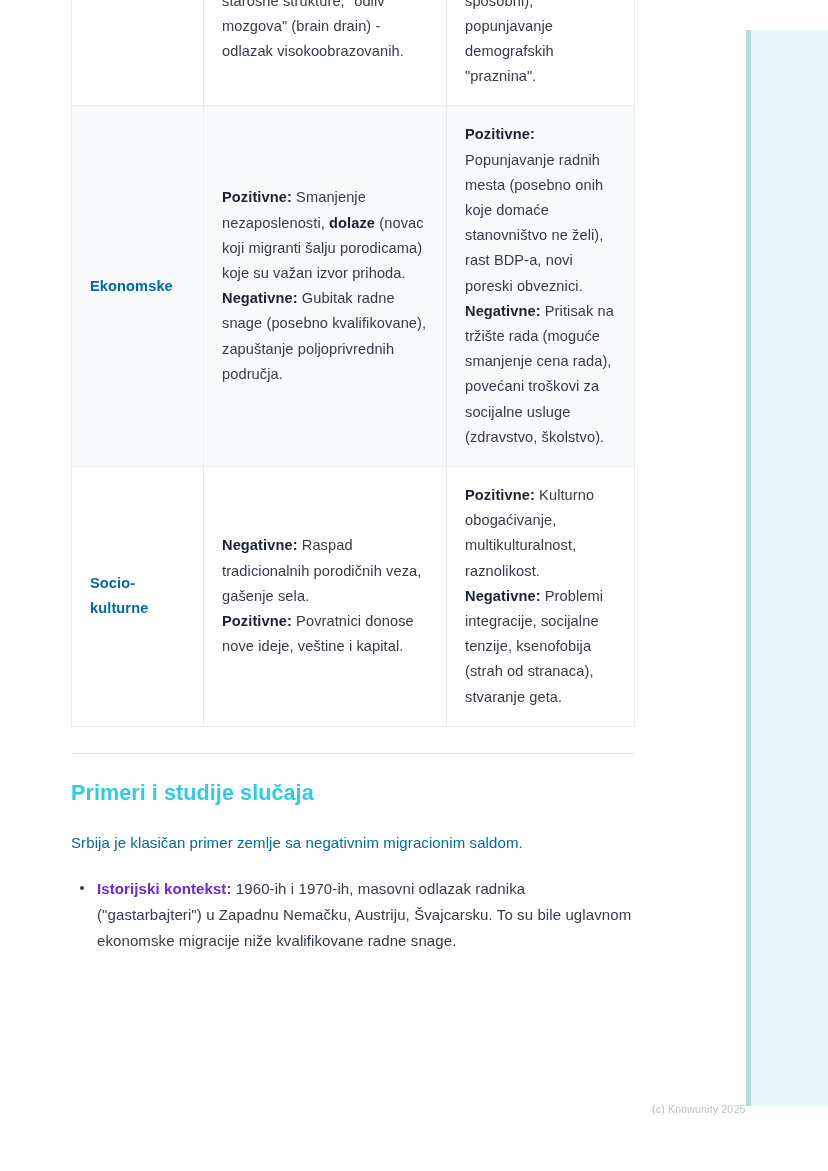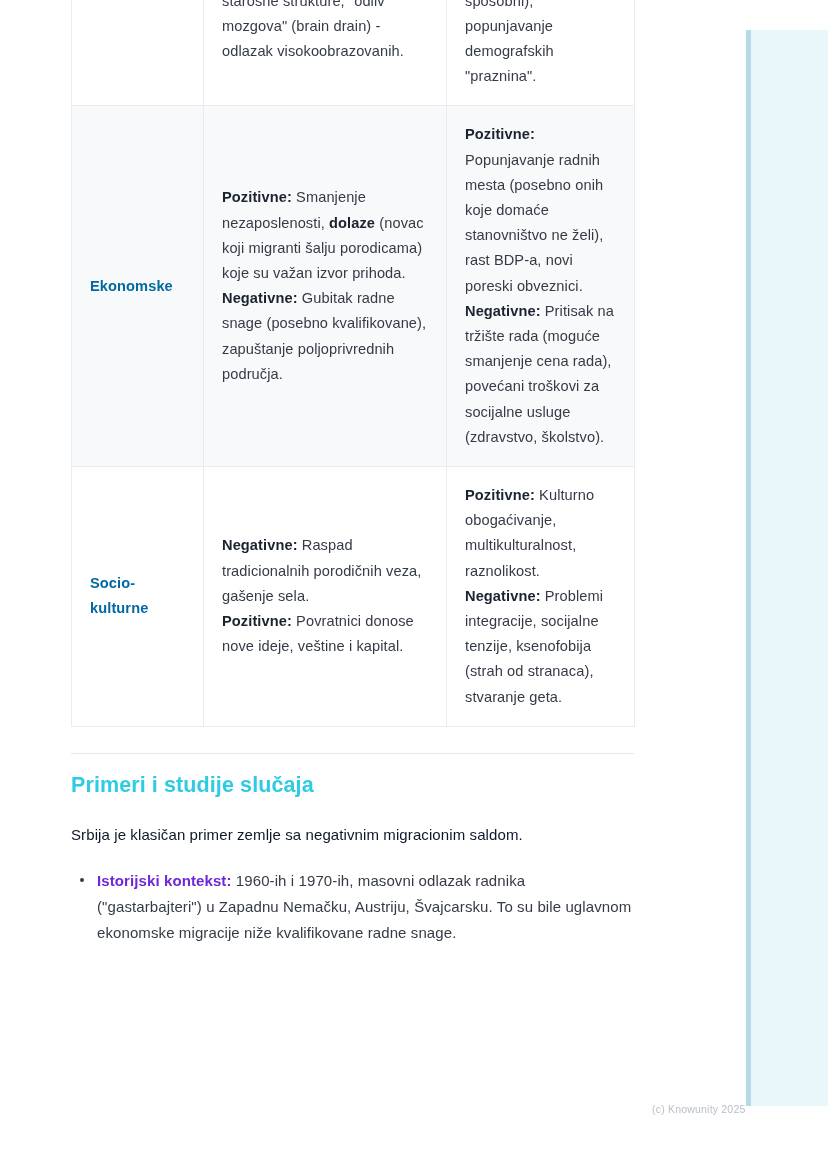--- a/index.html
+++ b/index.html
@@ -55,34 +55,34 @@
     height: 1px;
     background: #e6e8eb;
     margin: 26px 0 0 0;
   }
 
   
   h2.sec {
     font-size: 21.5px;
     font-weight: bold;
     color: #2ecbe3;
-    margin: 19px 0 0 0;
+    margin: 27px 0 0 0;
     letter-spacing: .1px;
   }
   h3.sub {
     font-size: 18.5px;
     font-weight: bold;
     color: #3cd0e6;
     margin: 33px 0 0 0;
     letter-spacing: .1px;
   }
   p.body {
     font-size: 15px;
     line-height: 26px;
-    color: #0f172a;
+    color: #0369a1;
     margin: 24px 0 0 0;
     letter-spacing: .1px;
   }
 
   
   ul.points {
     margin: 20px 0 0 0;
     padding: 0 0 0 26px;
     list-style: none;
   }

